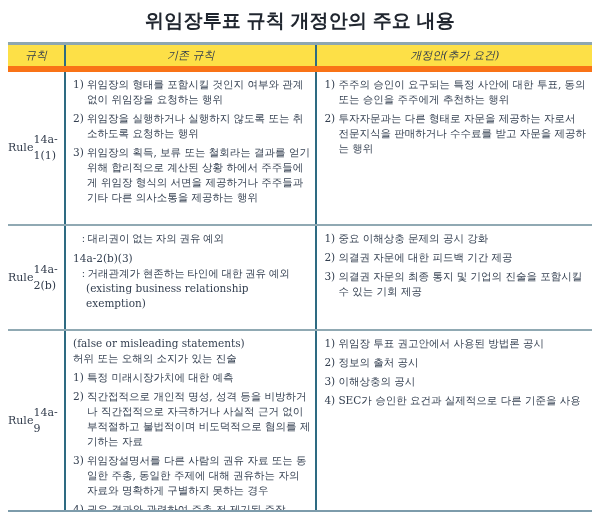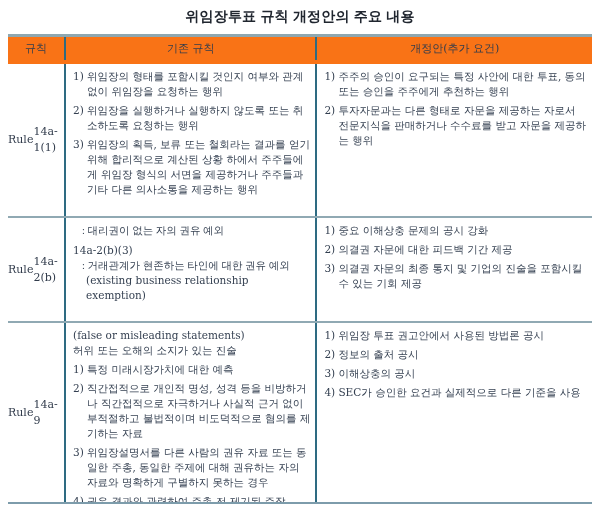--- a/index.html
+++ b/index.html
@@ -9,40 +9,41 @@
     font-family:"DejaVu Serif","Liberation Serif",serif;
     color:#333f50;
     overflow:hidden;
   }
   .page { width:600px; height:514px; position:relative; }
 
   .title {
     text-align:center;
     font-family:"Liberation Sans","DejaVu Sans",sans-serif;
     font-weight:bold;
-    font-size:14px;
+    font-size:19px;
     color:#20262f;
     padding-top:8px;
     padding-bottom:8px;
     letter-spacing:0.2px;
   }
 
   .table {
     margin:0 8px;
     width:584px;
     border-top:3px solid #8ea7b0;
     border-bottom:2px solid #7d9cab;
     box-sizing:border-box;
   }
 
   .trow { display:flex; box-sizing:border-box; }
   .thead {
-    background:#f97316;
-    border-bottom:4px solid #f97316;
+    background:#fde047;
+    border-bottom:6px solid #f97316;
     height:27px;
+    font-style:italic;
   }
   .row1 { height:152px; }
   .row2 { height:105px; }
   .row3 { height:181px; }
   .row2, .row3 { border-top:2px solid #90a9b3; }
 
   .cell { box-sizing:border-box; overflow:hidden; }
   .c1 { width:60px; }
   .c2 { width:268px; border-left:2px solid #2e6b82; }
   .c3 { width:295px; border-left:2px solid #2e6b82; }

